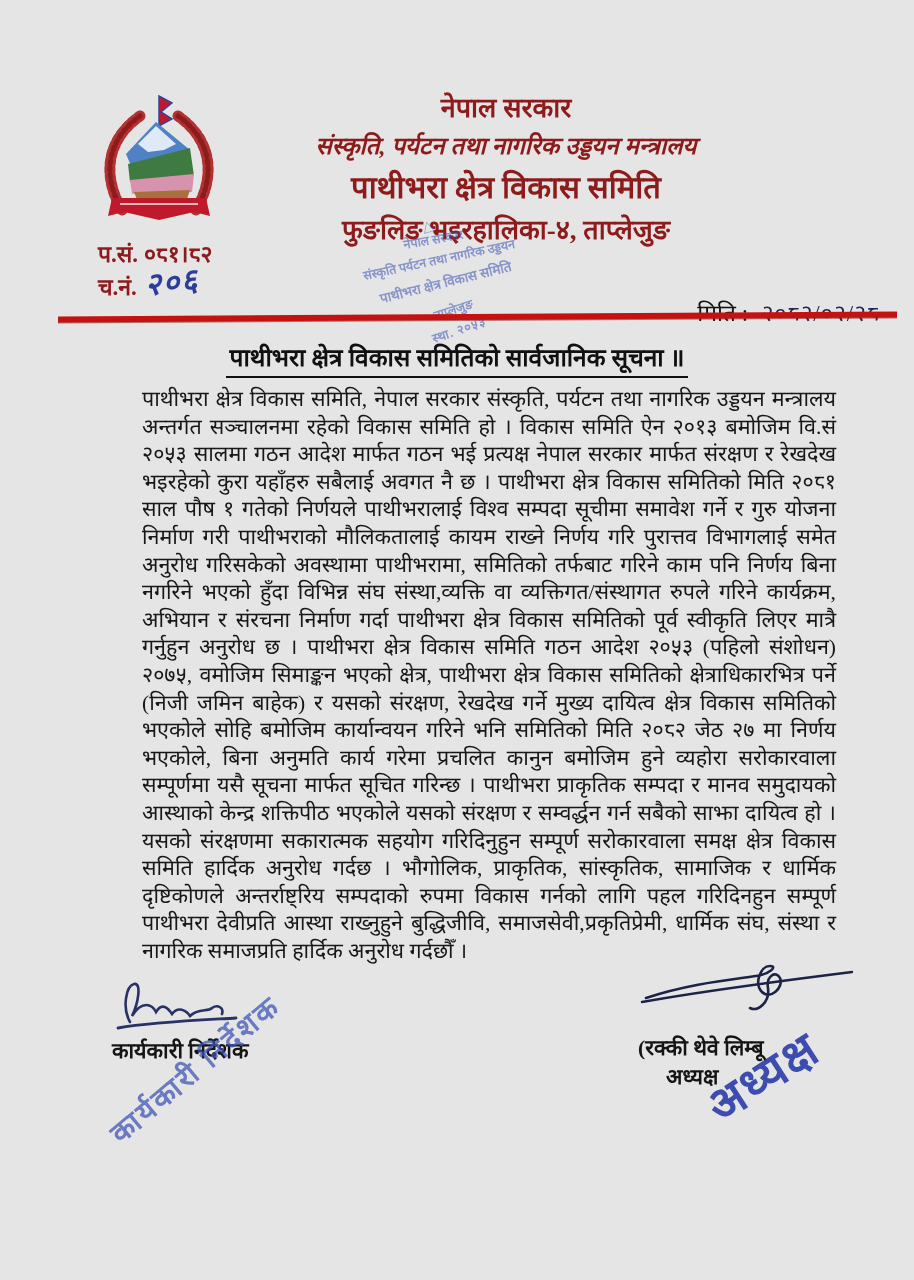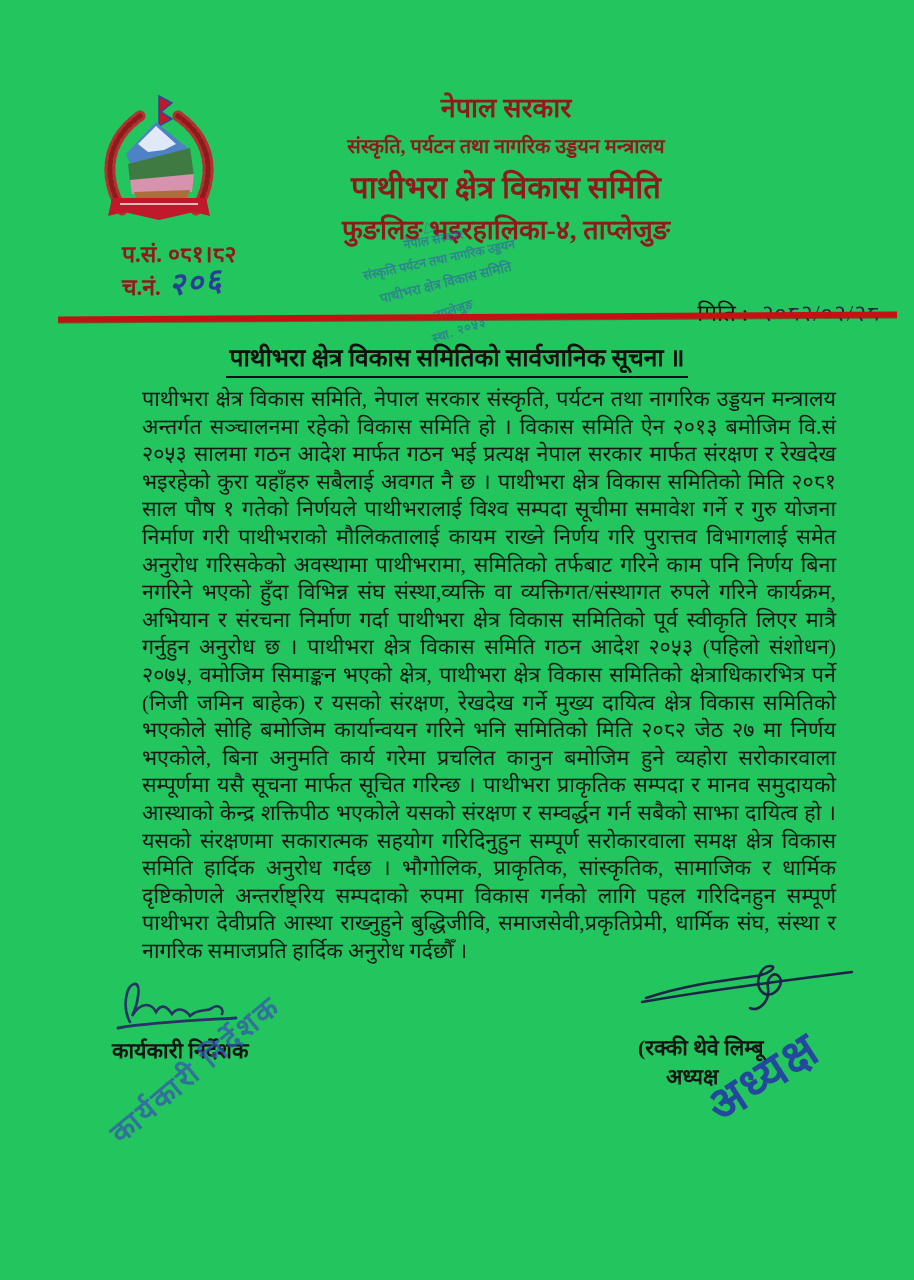--- a/index.html
+++ b/index.html
@@ -5,34 +5,34 @@
   :root{
     --maroon:#8e1b1b;
     --rule-red:#c41212;
     --ink-blue:#2b3d9a;
     --stamp-blue:#3a52b5;
     --body-ink:#171717;
   }
   *{margin:0;padding:0;box-sizing:border-box;}
   html,body{width:914px;height:1280px;background:#ffffff;}
   body{font-family:"Liberation Serif","DejaVu Serif",serif;position:relative;overflow:hidden;}
-  .page{position:absolute;inset:0;background:#22c55e;}
+  .page{position:absolute;inset:0;background:#e5e5e5;}
 
   
   .emblem{position:absolute;left:98px;top:92px;width:122px;height:140px;}
 
   
   .letterhead{position:absolute;left:150px;top:90px;width:712px;text-align:center;color:var(--maroon);}
   .lh-1{font-size:27px;font-weight:600;line-height:36px;}
-  .lh-2{font-size:20px;font-weight:600;line-height:40px;}
+  .lh-2{font-size:24px;font-weight:600;line-height:40px;font-style:italic;}
   .lh-3{font-size:31px;font-weight:700;line-height:44px;}
   .lh-4{font-size:27px;font-weight:600;line-height:40px;}
 
   
-  .refblock{position:absolute;left:122px;top:240px;color:var(--maroon);font-size:23px;font-weight:600;}
+  .refblock{position:absolute;left:98px;top:240px;color:var(--maroon);font-size:23px;font-weight:600;}
   .ref-row{line-height:30px;}
   .chalani-value{
     display:inline-block;color:var(--ink-blue);font-size:31px;font-weight:700;
     transform:rotate(-6deg) translate(2px,-2px);font-style:italic;letter-spacing:2px;
   }
 
   
   .round-stamp{
     position:absolute;left:338px;top:216px;width:216px;height:136px;
     transform:rotate(-16deg);color:var(--stamp-blue);opacity:.55;

